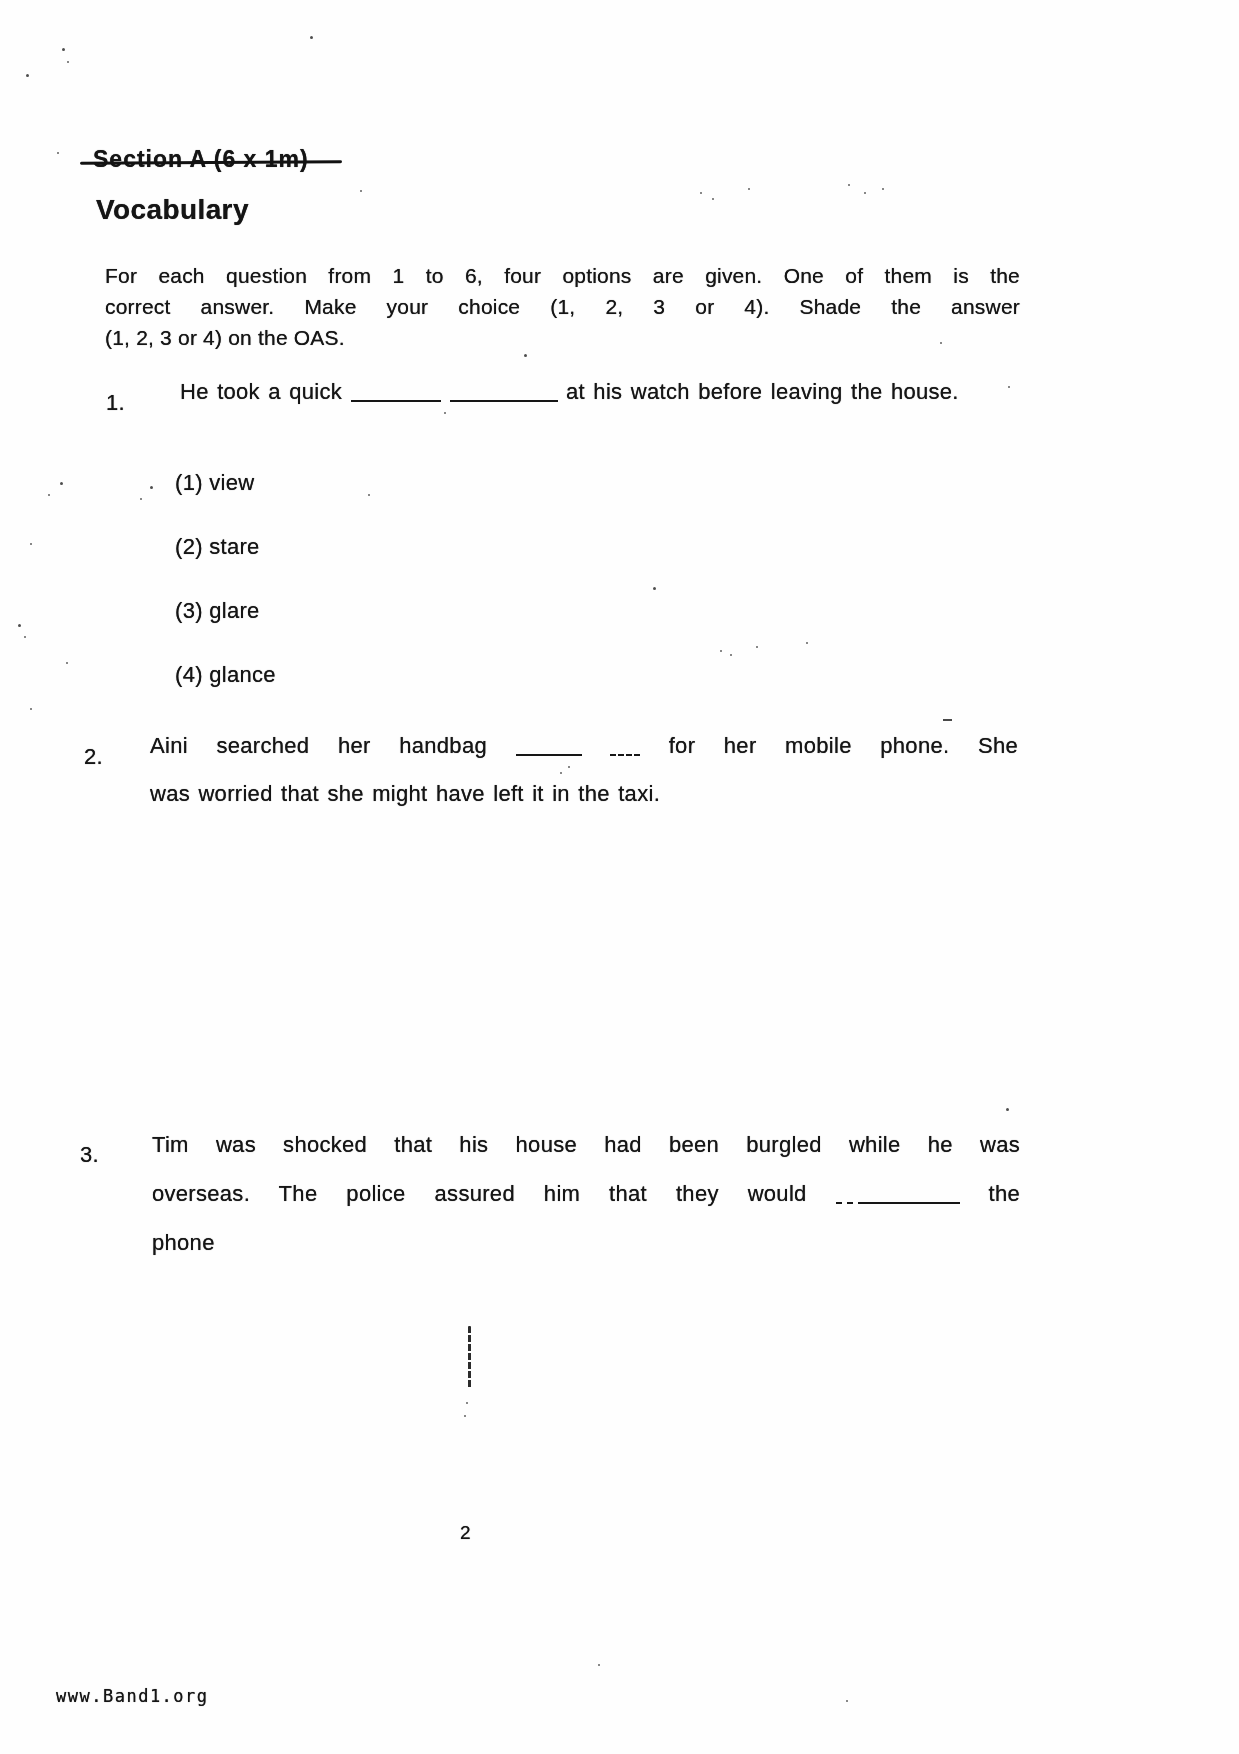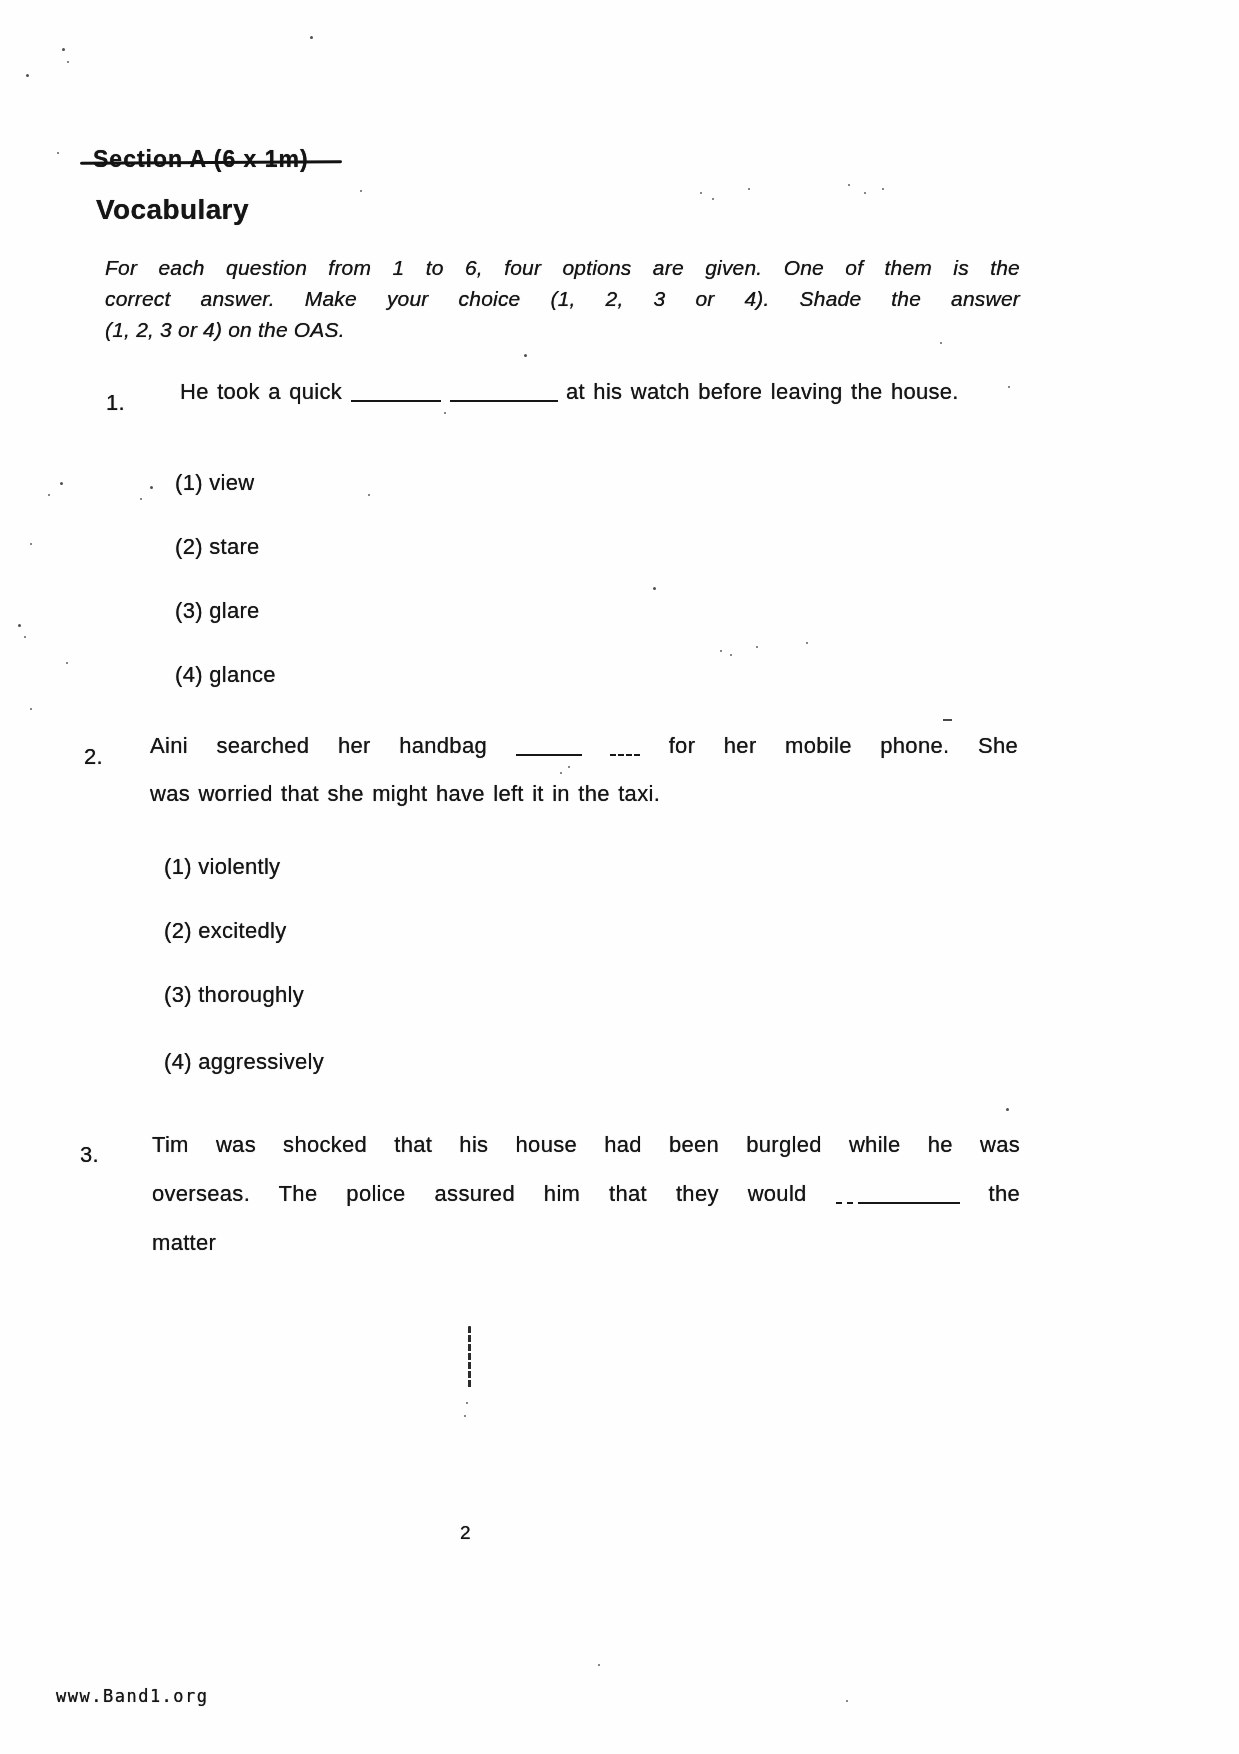--- a/index.html
+++ b/index.html
@@ -42,21 +42,21 @@
 <body>
 
 <div class="page">
 
   <div class="abs title ink" style="left:93px;top:146px;">
     <span>Section A (6 x 1m)</span>
   </div>
   <div class="strike-line" style="left:80px;top:161px;width:262px;"></div>
   <div class="abs subtitle ink" style="left:96px;top:194px;">Vocabulary</div>
 
-  <div class="abs instructions ink" style="left:105px;top:252px;width:915px;font-style:italic;">
+  <div class="abs instructions ink" style="left:105px;top:260px;width:915px;">
     <div class="just">For each question from 1 to 6, four options are given. One of them is the</div>
     <div class="just">correct answer. Make your choice (1, 2, 3 or 4). Shade the answer</div>
     <div>(1, 2, 3 or 4) on the OAS.</div>
   </div>
 
   <div class="abs qnum ink" style="left:106px;top:390px;">1.</div>
   <div class="abs qtext ink" style="left:180px;top:368px;width:828px;">
     <span>He took a quick</span>
     <span class="blank" style="width:90px;"></span><span style="display:inline-block;width:9px;"></span><span class="blank" style="width:108px;"></span>
     <span>at his watch before leaving the house.</span>
@@ -71,36 +71,30 @@
   <div class="abs qnum ink" style="left:84px;top:744px;">2.</div>
   <div class="abs qtext ink" style="left:150px;top:722px;width:868px;">
     <div class="just">
       <span>Aini searched her handbag</span>
       <span class="blank" style="width:66px;"></span>
       <span class="blank dashed" style="width:30px;"></span>
       <span>for her mobile phone. She</span>
     </div>
     <div>was worried that she might have left it in the taxi.</div>
   </div>
-  <div class="abs opts ink" style="left:164px;top:852px;">
-    <div class="opt">(1) violently</div>
-    <div class="opt">(2) excitedly</div>
-    <div class="opt" style="margin-bottom:37px;">(3) thoroughly</div>
-    <div class="opt">(4) aggressively</div>
-  </div>
 
   <div class="abs qnum ink" style="left:80px;top:1142px;">3.</div>
   <div class="abs qtext q3text ink" style="left:152px;top:1120px;width:868px;">
     <div class="just">Tim was shocked that his house had been burgled while he was</div>
     <div class="just">
       <span>overseas. The police assured him that they would</span>
       <span class="blank dashed" style="width:28px;"></span><span class="blank" style="width:96px;"></span>
       <span>the</span>
     </div>
-    <div>matter</div>
+    <div>phone</div>
   </div>
 
   <div class="abs pageno ink" style="left:460px;top:1522px;">2</div>
   <div class="abs footer-url ink" style="left:56px;top:1686px;">www.Band1.org</div>
 
   <div class="vbar" style="left:468px;top:1326px;height:62px;"></div>
   <div class="spk s2" style="left:466px;top:1402px;"></div>
   <div class="spk s2" style="left:464px;top:1415px;"></div>
 
   <div class="spk" style="left:62px;top:48px;"></div>

